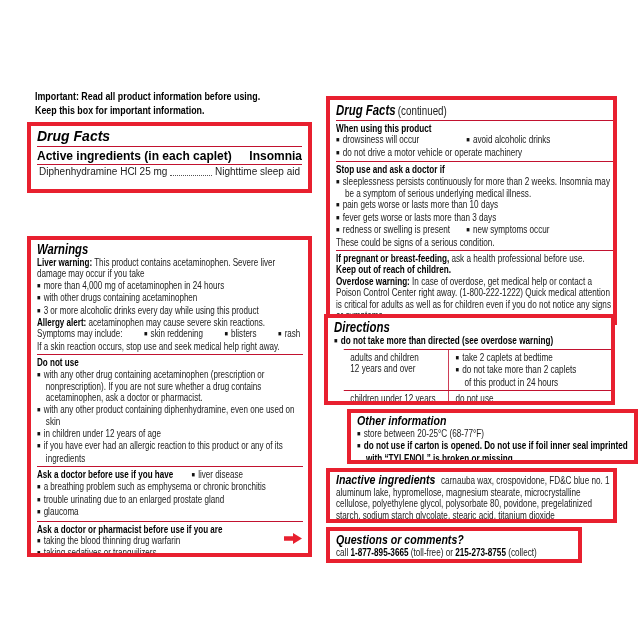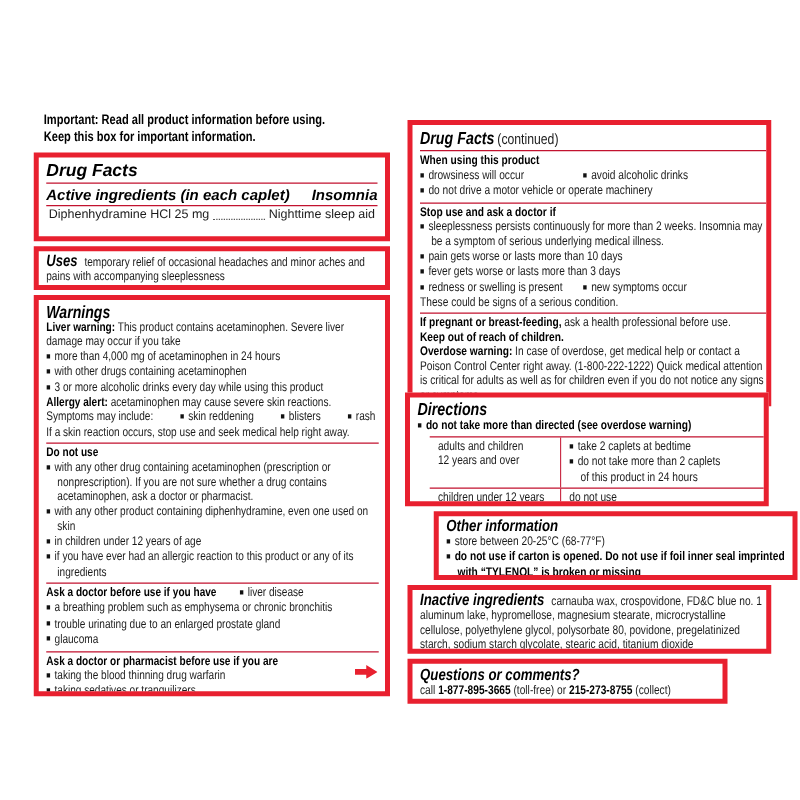--- a/index.html
+++ b/index.html
@@ -40,21 +40,21 @@
   
   #box-active{left:27px;top:122px;width:285px;height:71px;}
   #box-uses{left:27px;top:197px;width:285px;height:35px;padding-top:1px;}
   #box-warnings{left:27px;top:236px;width:285px;height:321px;padding-top:1px;}
   #box-continued{left:326px;top:96px;width:291px;height:229px;}
   #box-directions{left:324px;top:314px;width:291px;height:91px;padding-top:1px;}
   #box-other{left:312px;top:409px;width:291px;height:55px;padding-top:1px;margin-left:35px;}
   #box-inactive{left:326px;top:468px;width:291px;height:55px;padding-top:1px;}
   #box-questions{left:326px;top:527px;width:256px;height:36px;padding-top:2px;}
   
-  .ai-head{display:flex;justify-content:space-between;font-size:12px;font-weight:700;font-style:italic;color:#000;line-height:14px;}
+  .ai-head{display:flex;justify-content:space-between;font-size:12px;font-weight:700;color:#000;line-height:14px;}
   .ai-row{display:flex;align-items:flex-end;font-size:10px;line-height:11.5px;padding:0 2px;}
   .ai-row .lead{flex:1;border-bottom:1.2px dotted #555;margin:0 3px 2px 3px;}
   .ai-hl{background:var(--hl);margin:0 -6px;padding:0 8px;}
   
   .dtable{border-top:1.4px solid var(--rule);margin-left:12px;margin-top:2px;}
   .dt-row{display:flex;}
   .dt-row1{border-bottom:1.4px solid var(--rule);}
   .dt-left{width:128px;box-sizing:border-box;padding:1.5px 4px 2px 8px;}
   .dt-right{flex:1;border-left:1.3px solid var(--rule);padding:1.5px 0 2px 8px;}
   .arrow{position:absolute;right:6px;bottom:5px;}
@@ -80,26 +80,20 @@
       <span>Insomnia</span>
     </div>
     <div class="septhin"></div>
     <div class="ai-row">
       <span>Diphenhydramine HCl 25 mg</span>
       <span class="lead"></span>
       <span>Nighttime sleep aid</span>
     </div>
   </div>
 
-  <div class="box" id="box-uses">
-    <div class="fitL t">
-      <span class="h1i">Uses</span>
-      <span>temporary relief of occasional headaches and minor aches and pains with accompanying sleeplessness</span>
-    </div>
-  </div>
 
   <div class="box" id="box-warnings">
     <div class="fitL t">
       <div class="h1">Warnings</div>
       <div>
         <span class="b">Liver warning:</span>
         <span>This product contains acetaminophen. Severe liver damage may occur if you take</span>
       </div>
       <div class="bu">more than 4,000 mg of acetaminophen in 24 hours</div>
       <div class="bu">with other drugs containing acetaminophen</div>

